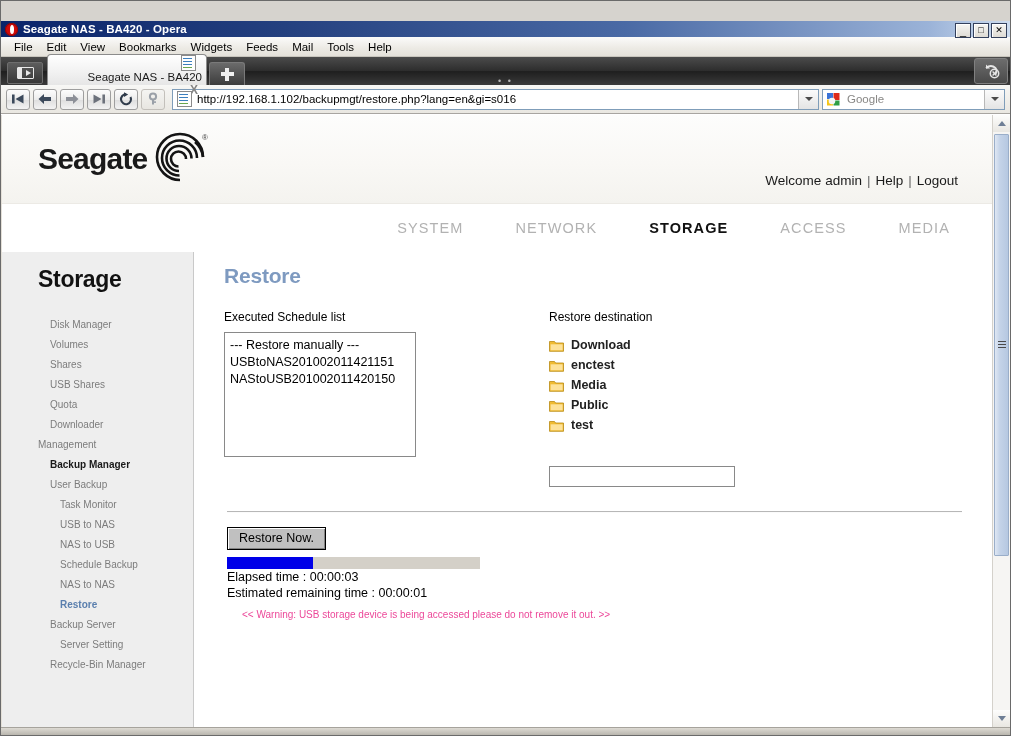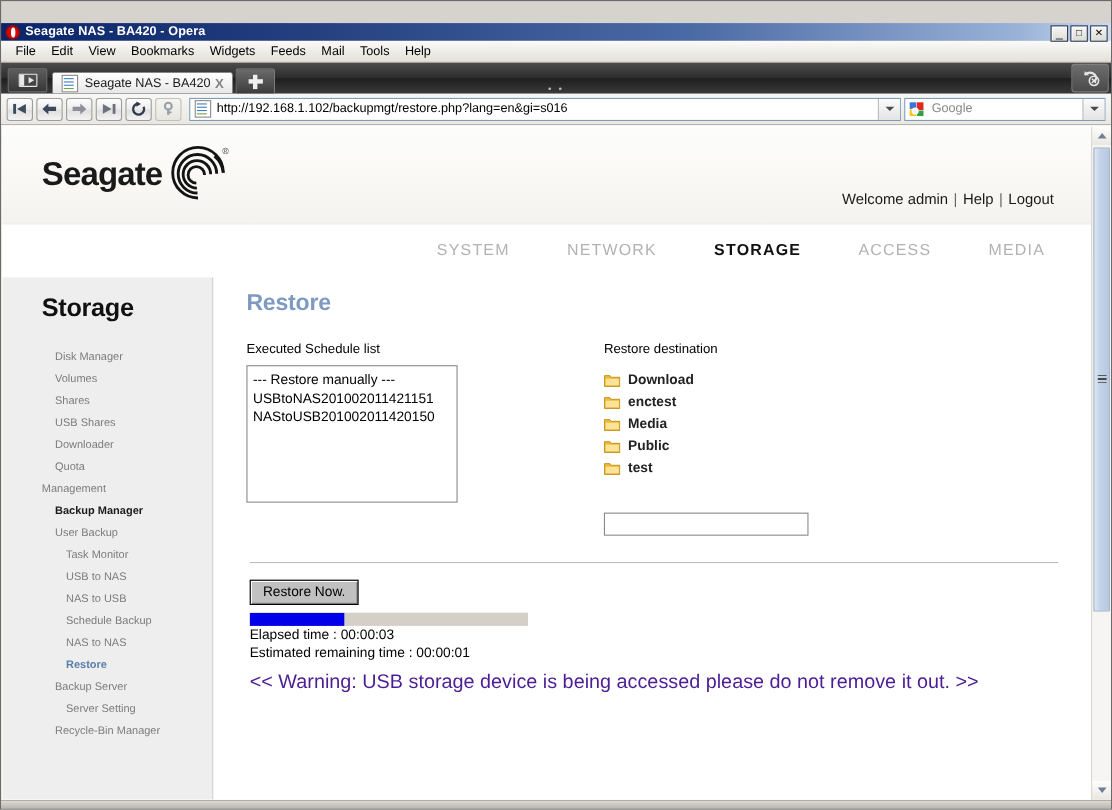--- a/index.html
+++ b/index.html
@@ -135,30 +135,31 @@
     width: 4px; background: #e8e8e8;
   }
   .panel-toggle-glyph::after {
     content: "";
     position: absolute; right: 2px; top: 2.2px;
     border-left: 5px solid #e8e8e8;
     border-top: 3px solid transparent;
     border-bottom: 3px solid transparent;
   }
   .tab {
-    height: 20px;
+    height: 31px;
     background: linear-gradient(to bottom, #ffffff 0%, #f2f2f2 55%, #e6e6e6 100%);
     border: 1px solid #8c8c8c;
     border-bottom: none;
     border-radius: 4px 4px 0 0;
     display: flex;
-    align-items: center;
+    align-items: flex-end;
     padding: 0 4px 0 8px;
     min-width: 160px;
     box-sizing: border-box;
+    flex-direction: column;
   }
   .tab-favicon {
     width: 13px; height: 14px;
     background: #fefefe;
     border: 1px solid #8a8a8a;
     position: relative;
     margin-right: 6px;
     flex: 0 0 auto;
   }
   .tab-favicon::before {
@@ -524,23 +525,23 @@
     height: 100%;
     background: #0000e8;
   }
   .stat-line {
     font-size: 12.5px;
     color: #000;
     line-height: 16px;
     margin-left: 3px;
   }
   .warning-line {
-    font-size: 18px;
-    color: #4c1d95;
-    margin: 8px 0 0 3px;
+    font-size: 10px;
+    color: #ec4899;
+    margin: 8px 0 0 18px;
     white-space: nowrap;
   }
 
   
   .scrollbar {
     width: 17px;
     flex: 0 0 auto;
     background: #f1f0ee;
     border-left: 1px solid #d4d1cb;
     display: flex;
@@ -739,22 +740,22 @@
       </div>
 
       <div class="content-split">
 
         <div class="sidebar">
           <div class="sidebar-title">Storage</div>
           <div class="side-item lvl1">Disk Manager</div>
           <div class="side-item lvl1">Volumes</div>
           <div class="side-item lvl1">Shares</div>
           <div class="side-item lvl1">USB Shares</div>
+          <div class="side-item lvl1">Quota</div>
           <div class="side-item lvl1">Downloader</div>
-          <div class="side-item lvl1">Quota</div>
           <div class="side-item lvl0">Management</div>
           <div class="side-item lvl1 bold">Backup Manager</div>
           <div class="side-item lvl1">User Backup</div>
           <div class="side-item lvl2">Task Monitor</div>
           <div class="side-item lvl2">USB to NAS</div>
           <div class="side-item lvl2">NAS to USB</div>
           <div class="side-item lvl2">Schedule Backup</div>
           <div class="side-item lvl2">NAS to NAS</div>
           <div class="side-item lvl2 selected">Restore</div>
           <div class="side-item lvl1">Backup Server</div>

